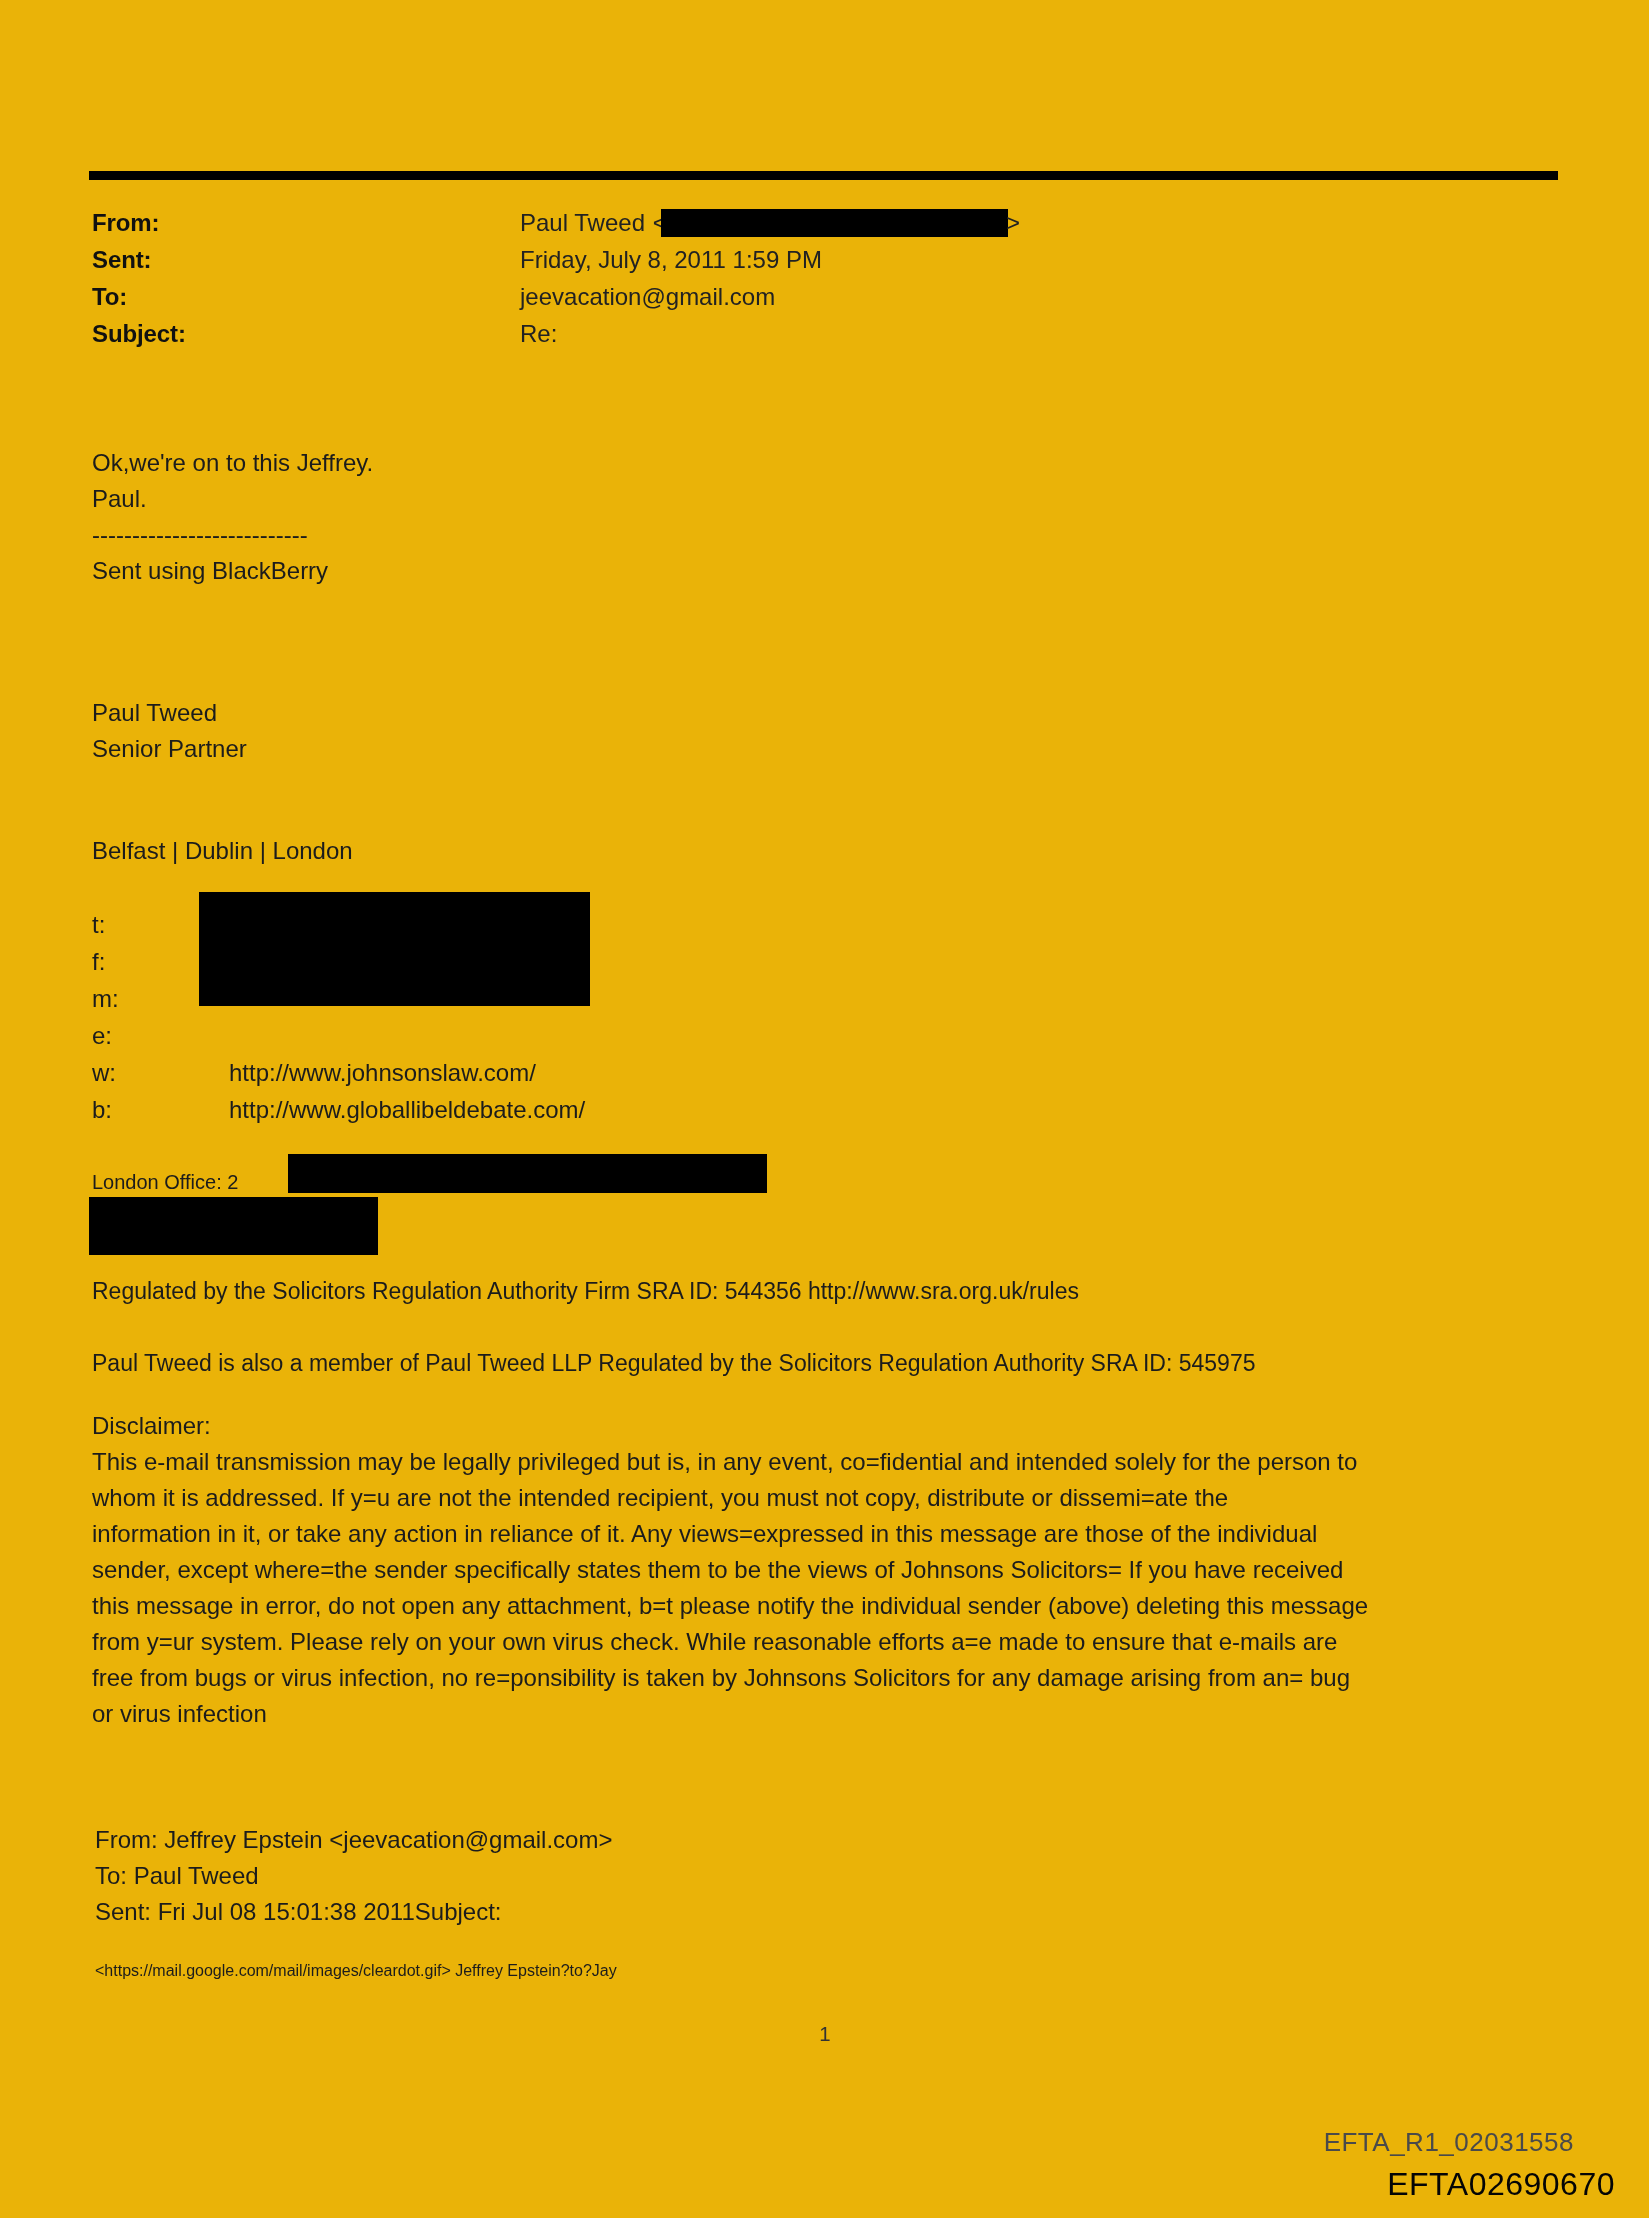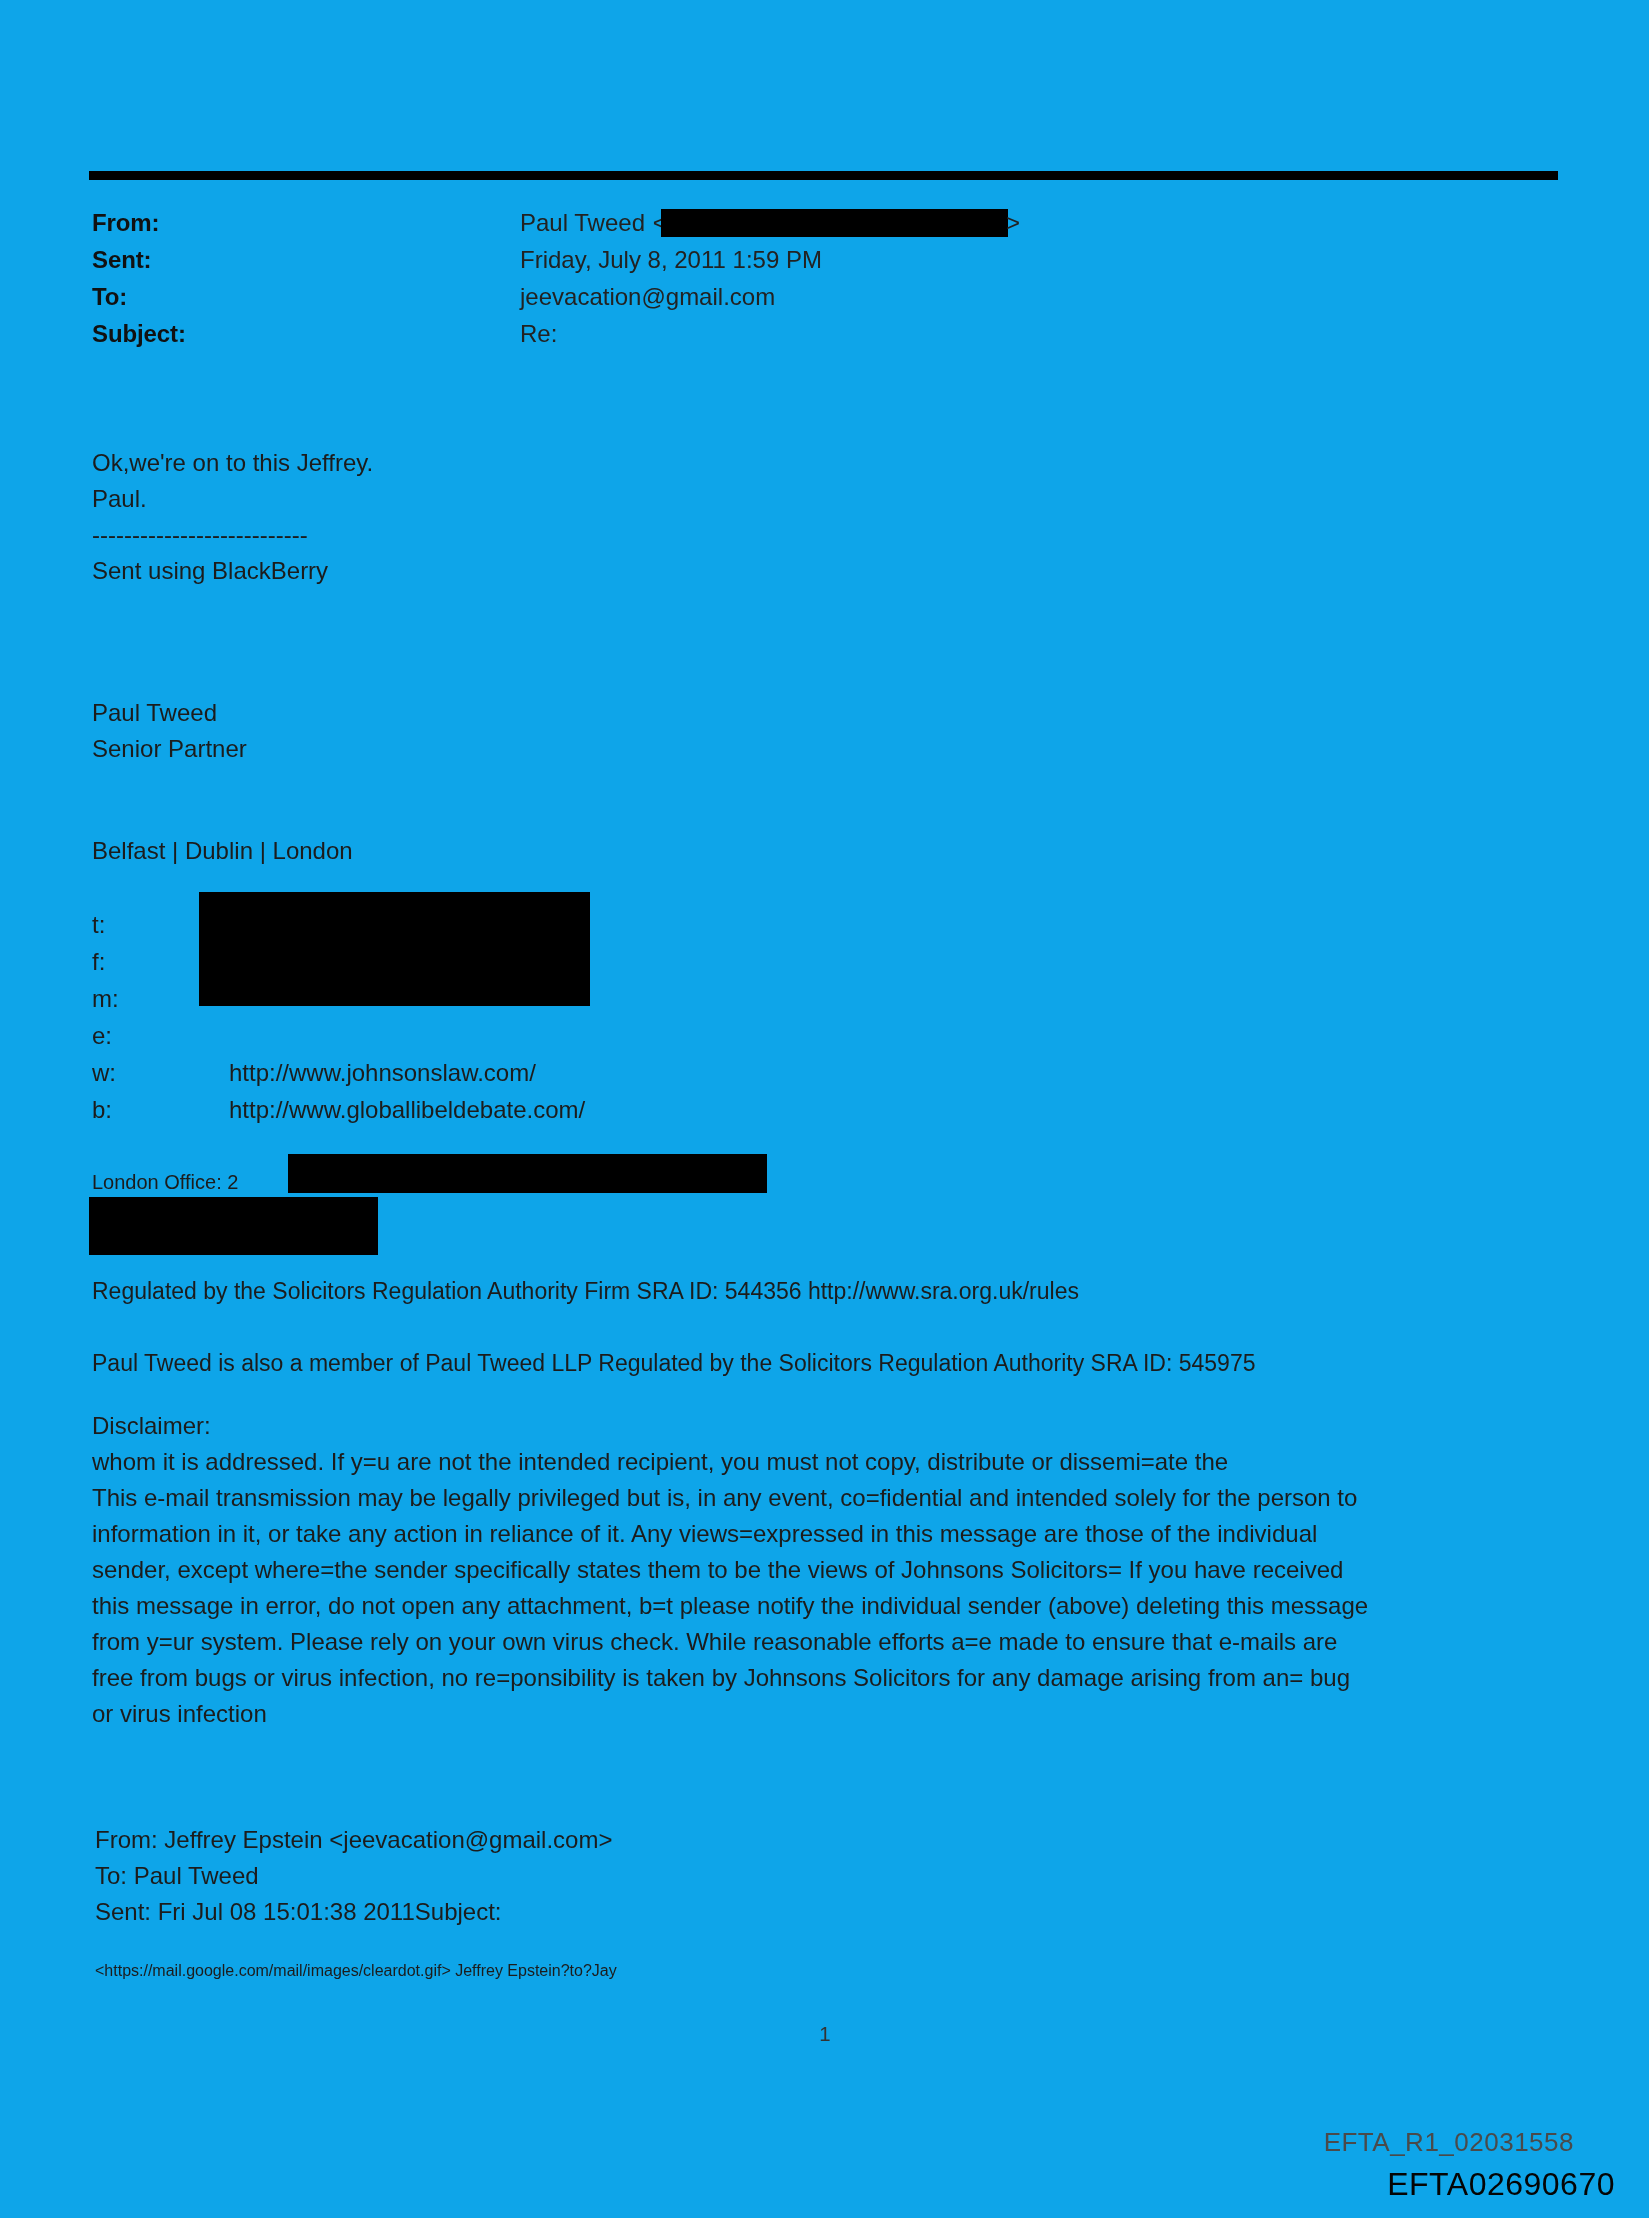--- a/index.html
+++ b/index.html
@@ -9,21 +9,21 @@
     background: #ffffff;
   }
   body {
     font-family: "Liberation Sans", sans-serif;
     color: #1a1a1a;
   }
   .page {
     position: relative;
     width: 1650px;
     height: 2218px;
-    background: #0ea5e9;
+    background: #eab308;
     overflow: hidden;
   }
 
   
   .top-rule {
     position: absolute;
     left: 89px;
     top: 171px;
     width: 1469px;
     height: 8.7px;
@@ -294,22 +294,22 @@
 
   <div class="london-line">London Office: 2</div>
   <div class="redact-london-a"></div>
   <div class="redact-london-b"></div>
 
   <div class="reg-line reg-1">Regulated by the Solicitors Regulation Authority Firm SRA ID: 544356 http://www.sra.org.uk/rules</div>
   <div class="reg-line reg-2">Paul Tweed is also a member of Paul Tweed LLP Regulated by the Solicitors Regulation Authority SRA ID: 545975</div>
 
   <div class="disclaimer">
     <div class="dline">Disclaimer:</div>
+    <div class="dline">This e-mail transmission may be legally privileged but is, in any event, co=fidential and intended solely for the person to</div>
     <div class="dline">whom it is addressed. If y=u are not the intended recipient, you must not copy, distribute or dissemi=ate the</div>
-    <div class="dline">This e-mail transmission may be legally privileged but is, in any event, co=fidential and intended solely for the person to</div>
     <div class="dline">information in it, or take any action in reliance of it. Any views=expressed in this message are those of the individual</div>
     <div class="dline">sender, except where=the sender specifically states them to be the views of Johnsons Solicitors= If you have received</div>
     <div class="dline">this message in error, do not open any attachment, b=t please notify the individual sender (above) deleting this message</div>
     <div class="dline">from y=ur system. Please rely on your own virus check. While reasonable efforts a=e made to ensure that e-mails are</div>
     <div class="dline">free from bugs or virus infection, no re=ponsibility is taken by Johnsons Solicitors for any damage arising from an= bug</div>
     <div class="dline">or virus infection</div>
   </div>
 
   <div class="quoted">
     <div class="qline">From: Jeffrey Epstein &lt;jeevacation@gmail.com&gt;</div>

